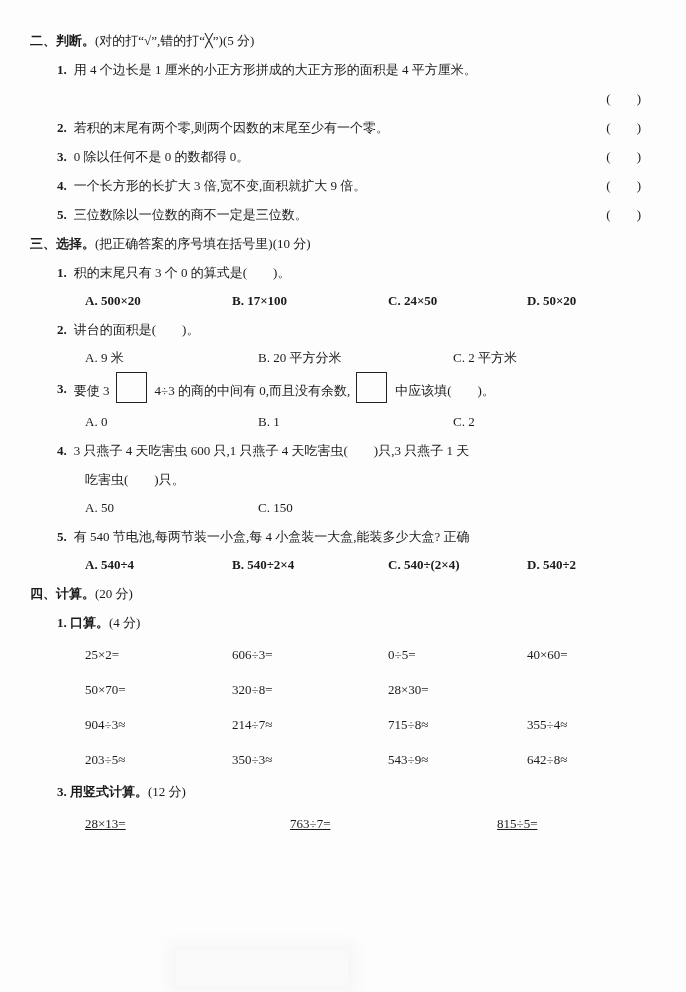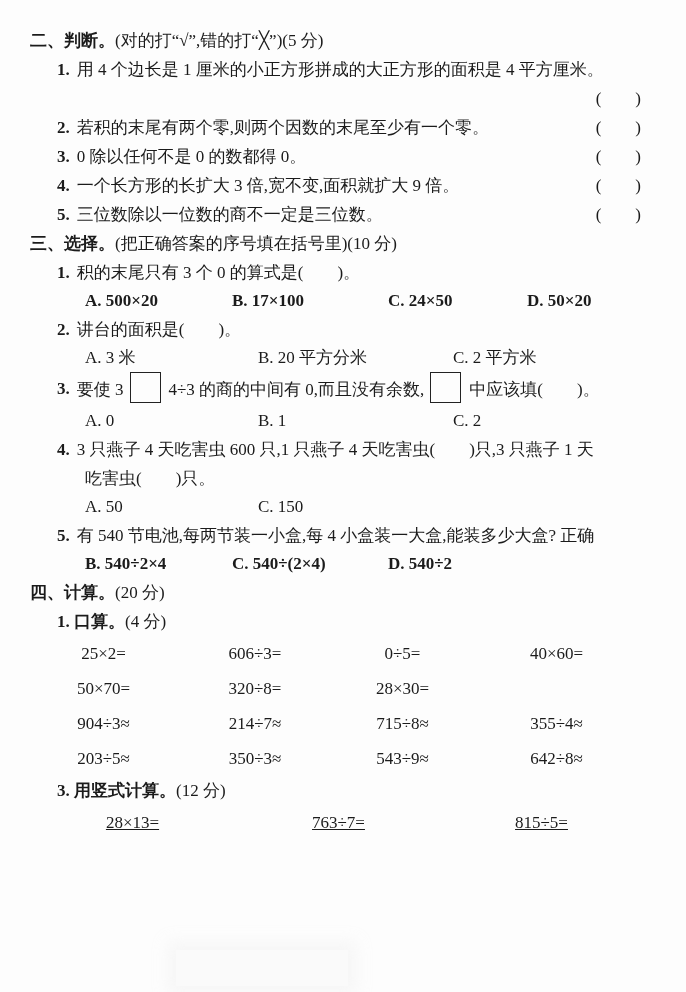--- a/index.html
+++ b/index.html
@@ -2,38 +2,38 @@
 <html><head>
 <meta charset="utf-8">
 <style>
   html,body{margin:0;padding:0;background:#e9e9e9;}
   .page{
     position:relative;
     width:686px;height:992px;
     background:#fdfdfd;
     color:#1b1b1b;
     font-family:"Liberation Serif","DejaVu Serif",serif;
-    font-size:17px;
+    font-size:13px;
     box-sizing:border-box;
     padding:26px 45px 0 30px;
     overflow:hidden;
   }
   .sec-head{line-height:29px;font-weight:bold;}
   .sec-head .note{font-weight:normal;}
   .q-row{display:flex;line-height:29px;}
   .qnum{font-weight:bold;padding-left:27px;flex:0 0 auto;margin-right:7px;white-space:nowrap;}
   .qtext{flex:1 1 auto;}
   .bracket{white-space:pre;flex:0 0 auto;}
   .bracket-line{text-align:right;line-height:29px;}
   .cont{padding-left:55px;line-height:29px;}
   .opts{display:grid;margin-left:55px;line-height:28px;}
   .opts4{grid-template-columns:147px 156px 139px auto;font-weight:bold;}
   .opts3{grid-template-columns:173px 195px auto;}
   .opts3w{grid-template-columns:205px 207px auto;text-decoration:underline;}
-  .calc-row{display:grid;line-height:35px;grid-template-columns:147px 156px 139px auto;text-align:center;}
+  .calc-row{display:grid;margin-left:55px;line-height:35px;grid-template-columns:147px 156px 139px auto;}
   .sub-head{line-height:29px;padding-left:27px;}
   .sub-head .lbl{font-weight:bold;}
   .sub-head .note{font-weight:normal;text-align:right;}
   .blank-box{
     display:inline-block;width:29px;height:29px;
     border:1.6px solid #222;background:#fdfdfd;
     vertical-align:-8px;margin:0 8px 0 6px;
   }
   .q3row{line-height:34px;}
   .scan-smudge{
@@ -97,21 +97,21 @@
     <span>B. 17×100</span>
     <span>C. 24×50</span>
     <span>D. 50×20</span>
   </div>
 
   <div class="q-row">
     <span class="qnum">2.</span>
     <span class="qtext">讲台的面积是(　　)。</span>
   </div>
   <div class="opts opts3">
-    <span>A. 3 米</span>
+    <span>A. 9 米</span>
     <span>B. 20 平方分米</span>
     <span>C. 2 平方米</span>
   </div>
 
   <div class="q-row q3row">
     <span class="qnum">3.</span>
     <span class="qtext"><span>要使 3</span><span class="blank-box"></span><span>4÷3 的商的中间有 0,而且没有余数,</span><span class="blank-box"></span><span>中应该填(　　)。</span></span>
   </div>
   <div class="opts opts3">
     <span>A. 0</span>
@@ -127,20 +127,21 @@
   <div class="opts opts3">
     <span>A. 50</span>
     <span>C. 150</span>
   </div>
 
   <div class="q-row">
     <span class="qnum">5.</span>
     <span class="qtext">有 540 节电池,每两节装一小盒,每 4 小盒装一大盒,能装多少大盒? 正确</span>
   </div>
   <div class="opts opts4">
+    <span>A. 540÷4</span>
     <span>B. 540÷2×4</span>
     <span>C. 540÷(2×4)</span>
     <span>D. 540÷2</span>
   </div>
 
   <div class="sec-head">
     <span>四、计算。</span><span class="note">(20 分)</span>
   </div>
 
   <div class="sub-head">

